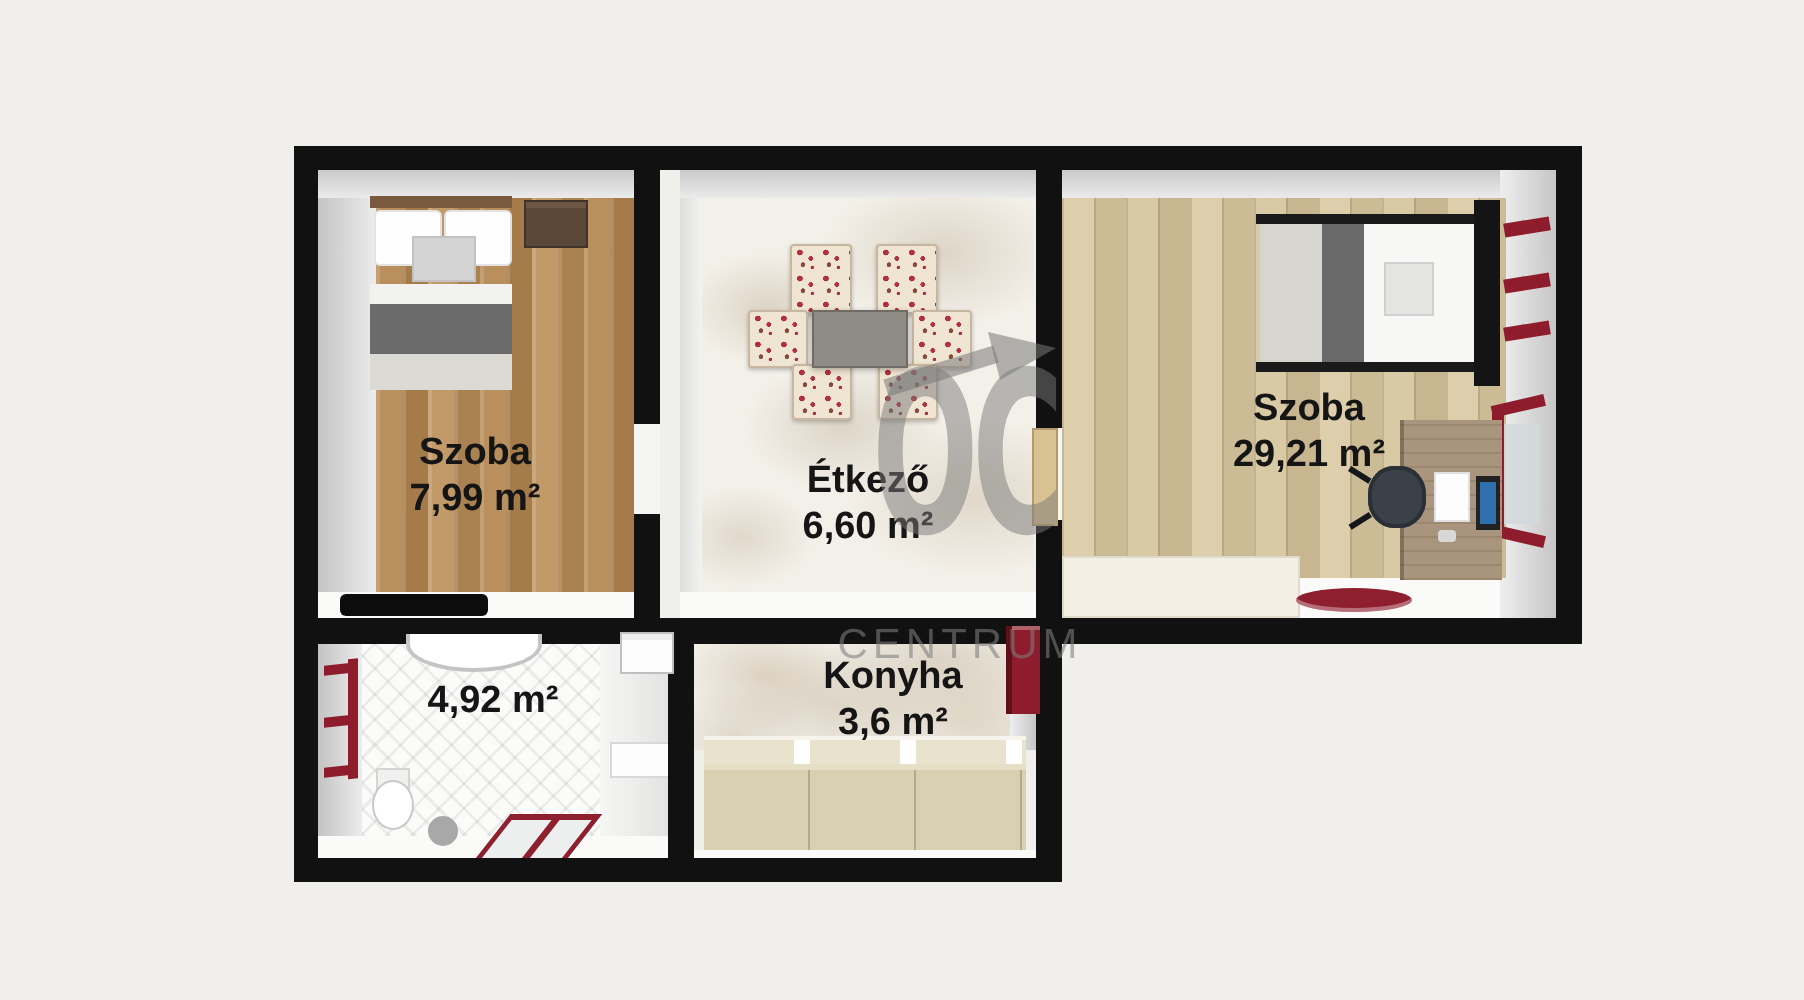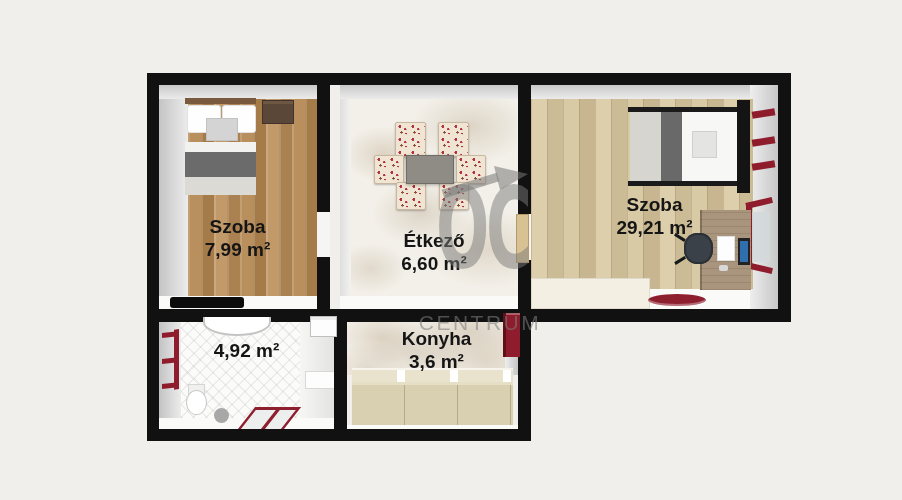--- a/index.html
+++ b/index.html
@@ -180,21 +180,21 @@
     </div>
   </div>
 
   <div class="room" style="left:347px;top:322px;width:171px;height:107px;">
     <div class="abs marble" style="left:0;top:0;width:171px;height:53px;"></div>
     <div class="wall3d-right" style="left:158px;top:0;width:13px;height:53px;"></div>
     <div class="abs red" style="left:156px;top:-9px;width:14px;height:44px;border-left:3px solid #5f1018;box-shadow:inset 0 2px 0 rgba(255,255,255,.3);z-index:40;"></div>
     <div class="abs" style="left:5px;top:46px;width:161px;height:14px;background:repeating-linear-gradient(90deg,#e9e3cd 0 45px,#ffffff 45px 53px);border-top:2px solid #f6f4ec;"></div>
     <div class="abs" style="left:5px;top:60px;width:161px;height:43px;background-color:#d8d0b1;background-image:repeating-linear-gradient(90deg,rgba(0,0,0,0) 0 52px,rgba(110,100,70,.35) 52px 53px);box-shadow:inset 0 3px 0 #e5dfc6;"></div>
     <div class="floor-strip" style="left:0;top:103px;width:171px;height:4px;"></div>
-    <div class="lbl" style="left:4px;top:5px;width:171px;">
+    <div class="lbl" style="left:14px;top:5px;width:171px;">
       <div>Konyha</div>
       <div>3,6 m²</div>
     </div>
   </div>
 
   <div class="wall" style="left:147px;top:73px;width:644px;height:12px;"></div>
   <div class="wall" style="left:147px;top:73px;width:12px;height:368px;"></div>
   <div class="wall" style="left:778px;top:73px;width:13px;height:249px;"></div>
   <div class="wall" style="left:147px;top:309px;width:644px;height:13px;"></div>
   <div class="wall" style="left:147px;top:429px;width:384px;height:12px;"></div>

